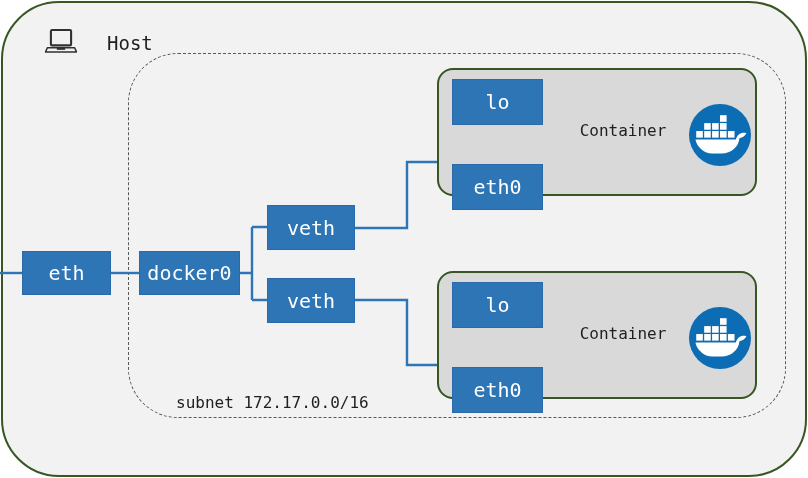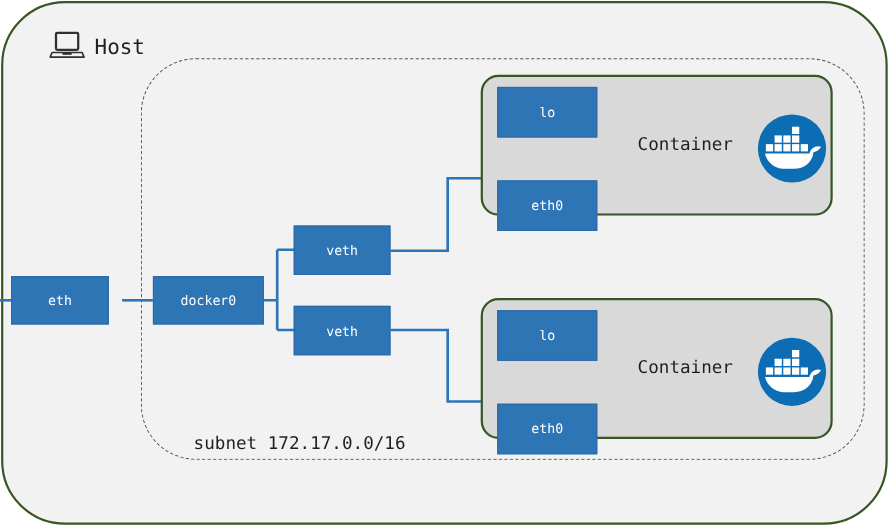--- a/index.html
+++ b/index.html
@@ -13,37 +13,37 @@
     border-radius:58px;
     box-sizing:border-box;
   }
   .net-box {
     position:absolute; left:128px; top:53px; width:658px; height:365px;
     border:1.6px dashed var(--dashed-border);
     border-radius:50px;
     box-sizing:border-box;
   }
 
-  .host-header { position:absolute; left:42px; top:25px; display:flex; align-items:center; gap:6px; }
+  .host-header { position:absolute; left:42px; top:25px; display:flex; align-items:center; gap:27px; }
   .laptop-icon { width:38px; height:36px; display:block; }
   .laptop-stroke { stroke:var(--icon-stroke); fill:none; }
   .host-label { font-size:19px; line-height:1; }
 
   .connectors { position:absolute; left:0; top:0; }
   .connector-line { stroke:var(--connector); stroke-width:2.4; fill:none; }
 
   .node {
     position:absolute;
     background:var(--node-fill);
     border:1px solid var(--node-border);
     color:var(--node-text);
     display:flex; align-items:center; justify-content:center;
-    font-size:12px; box-sizing:border-box;
+    font-size:20px; box-sizing:border-box;
   }
-  .node-eth      { left:10px;  top:251px; width:89px;  height:44px; }
+  .node-eth      { left:22px;  top:251px; width:89px;  height:44px; }
   .node-docker0  { left:139px; top:251px; width:101px; height:44px; }
   .node-veth-top { left:267px; top:205px; width:88px;  height:45px; }
   .node-veth-bot { left:267px; top:278px; width:88px;  height:45px; }
 
   .container-box {
     position:absolute; width:320px; height:128px;
     background:var(--container-fill);
     border:2px solid var(--container-border);
     border-radius:16px; box-sizing:border-box;
   }

